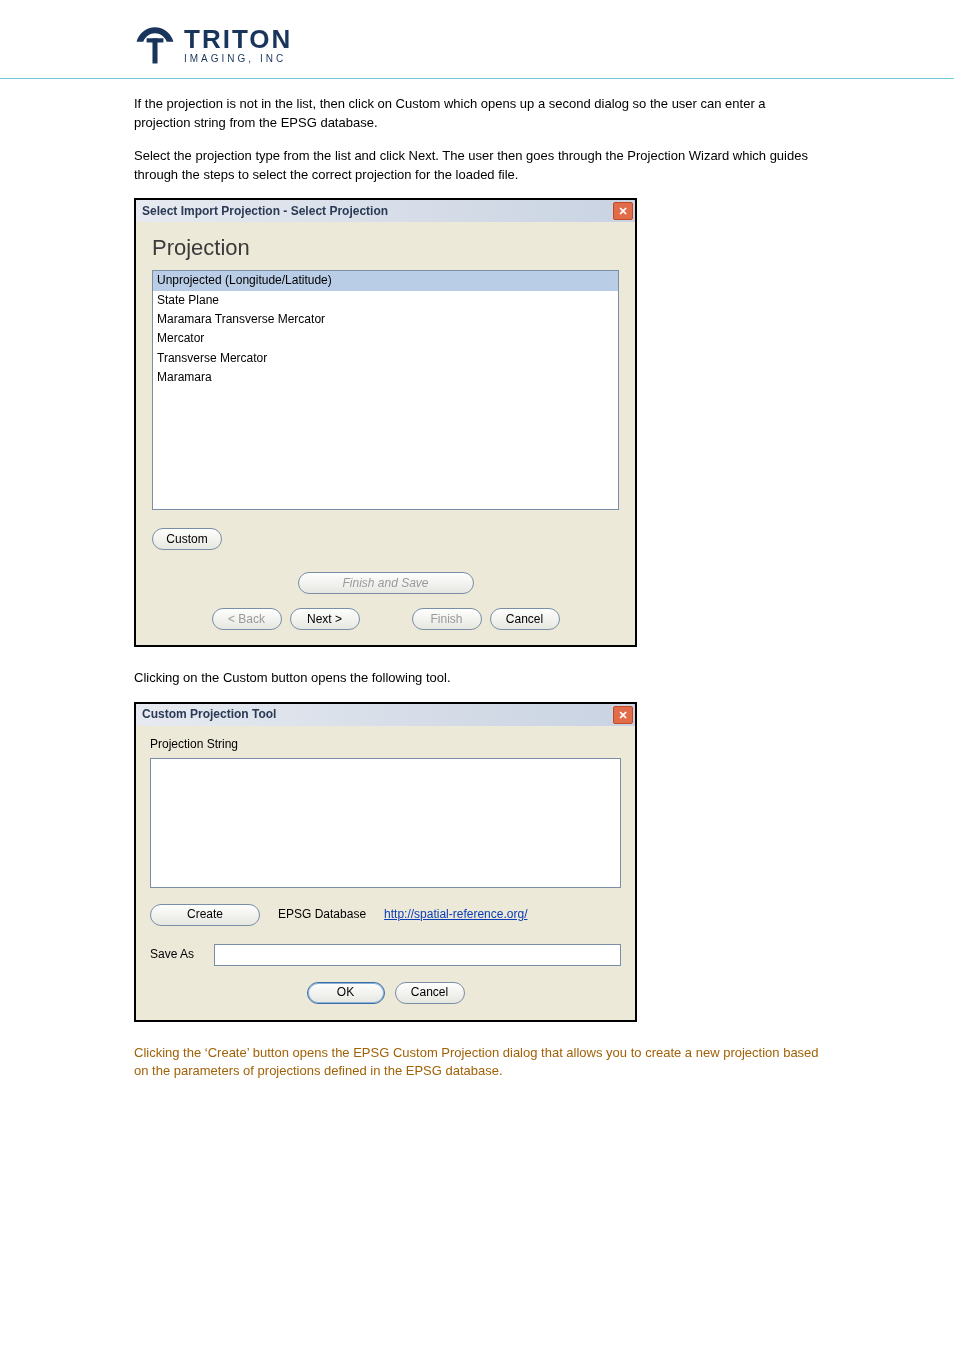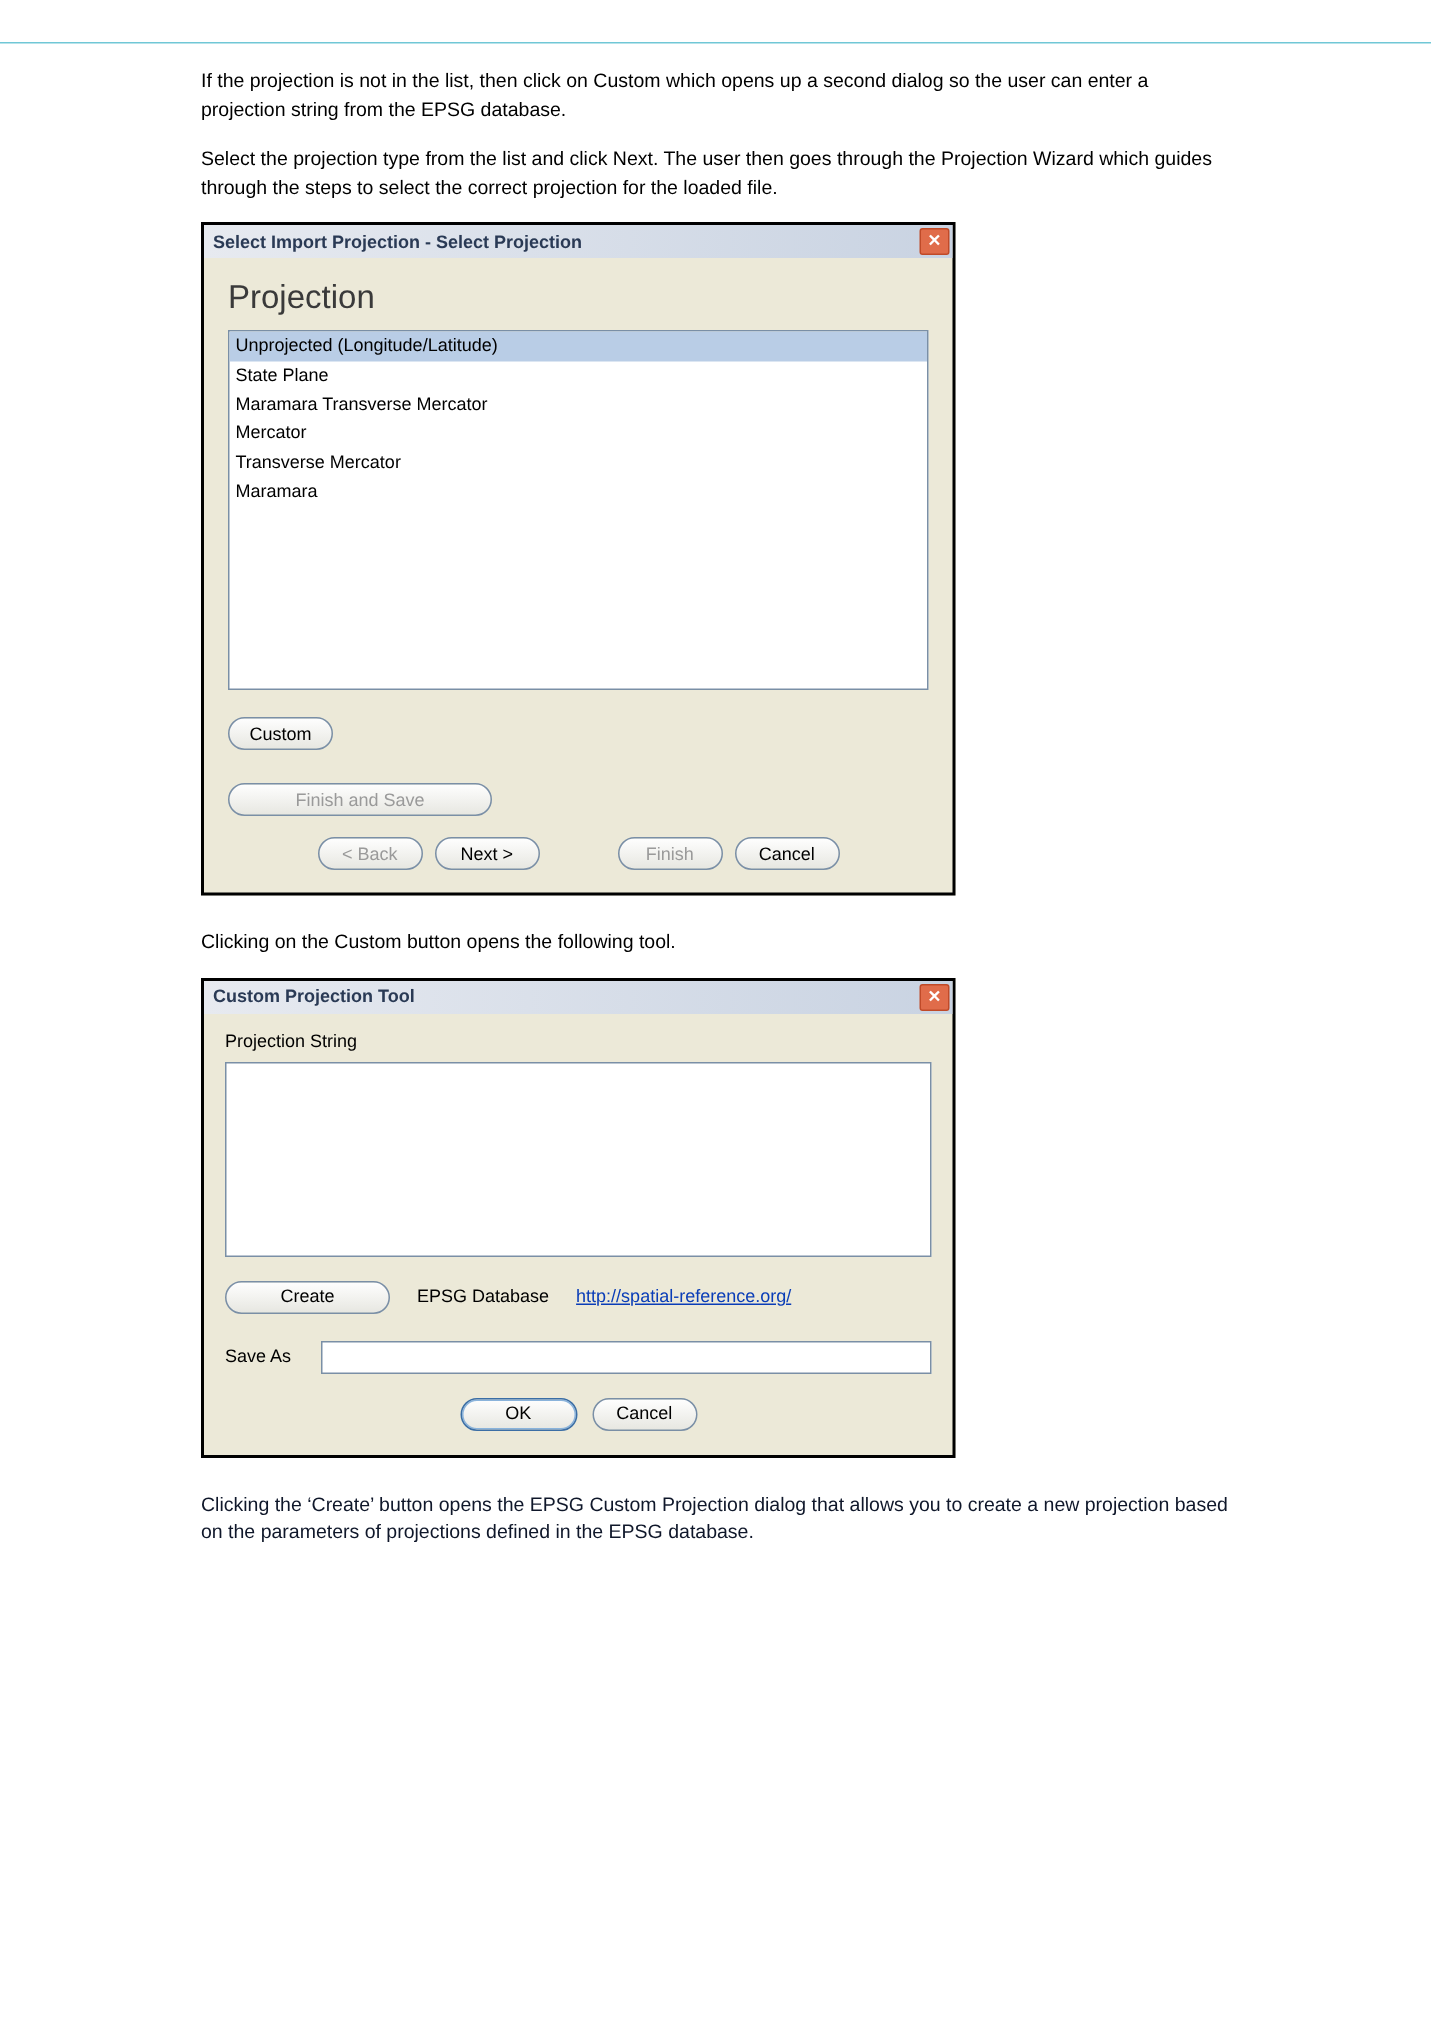--- a/index.html
+++ b/index.html
@@ -24,42 +24,57 @@
   .dlg-body{padding:8px 12px 12px 12px;}
   .section-head{font-size:22px;font-family:"Segoe UI",Tahoma,sans-serif;color:#3a3a3a;margin:2px 0 6px 4px;}
   .listbox{border:1px solid #7a8fa6;background:#fff;height:238px;margin:0 4px;overflow:hidden;}
   .listbox .item{padding:1px 4px;font-size:12px;white-space:nowrap;}
   .listbox .item.sel{background:#b9cde6;}
   .btn{display:inline-flex;align-items:center;justify-content:center;height:22px;min-width:70px;padding:0 10px;
     border:1px solid #7a8fa6;border-radius:11px;background:linear-gradient(#fefefe,#e7e7e1);font-size:12px;color:#000;box-sizing:border-box;}
   .btn.disabled{color:#9a9a9a;}
   .btn.wide{min-width:176px;}
   .custom-row{margin:18px 4px 0 4px;}
-  .finish-save-row{display:flex;justify-content:flex-start;margin:22px 4px 0 4px;}
+  .finish-save-row{display:flex;justify-content:center;margin:22px 4px 0 4px;font-style:italic;}
   .wizard-row{display:flex;justify-content:center;gap:8px;margin:14px 0 3px 0;}
   .wizard-row .spacer{width:36px;}
 
   
   .proj-string-label{font-size:12px;margin:2px 0 4px 2px;}
   .textarea{border:1px solid #7a8fa6;background:#fff;height:128px;margin:0 2px;}
   .create-row{display:flex;align-items:center;gap:18px;margin:16px 2px 0 2px;}
   .epsg-label{font-size:12px;text-align:right;}
   .linklike{color:#0a3db7;text-decoration:underline;font-size:12px;}
   .saveas-row{display:flex;align-items:center;gap:10px;margin:18px 2px 0 2px;}
   .saveas-row .lbl{min-width:54px;font-size:12px;}
   .saveas-row .inp{flex:1;height:20px;border:1px solid #7a8fa6;background:#fff;}
   .okcancel-row{display:flex;justify-content:center;gap:10px;margin:16px 0 4px 0;}
   .btn.primary{min-width:78px;border-color:#3b6ea5;box-shadow:0 0 0 1px #8ab3db inset;}
 
-  .footer-text{padding:0 134px;color:#0f172a;font-size:13px;line-height:1.45;margin-top:10px;}
+  .footer-text{padding:0 134px;color:#a16207;font-size:13px;line-height:1.45;margin-top:10px;}
 </style>
 </head>
 <body>
 <div class="page">
 
+  <div class="logo-row">
+    <div class="logo">
+      <span class="logo-mark">
+        <svg width="42" height="42" viewBox="0 0 100 100">
+          <path d="M50 8 C70 8 88 22 94 42 L78 42 C73 30 62 22 50 22 C38 22 27 30 22 42 L6 42 C12 22 30 8 50 8 Z" fill="#1a355c"></path>
+          <rect x="44" y="34" width="12" height="60" fill="#1a355c"></rect>
+          <rect x="30" y="34" width="40" height="10" fill="#1a355c"></rect>
+        </svg>
+      </span>
+      <span class="logo-text">
+        <span class="t1">TRITON</span>
+        <span class="t2">IMAGING, INC</span>
+      </span>
+    </div>
+  </div>
   <div class="hr"></div>
 
   <div class="body-text">
     <p>If the projection is not in the list, then click on Custom which opens up a second dialog so the user can enter a projection string from the EPSG database.</p>
     <p>Select the projection type from the list and click Next. The user then goes through the Projection Wizard which guides through the steps to select the correct projection for the loaded file.</p>
 
     <div class="dialog">
       <div class="titlebar">
         <span class="ttl">Select Import Projection - Select Projection</span>
         <span class="closebtn">

